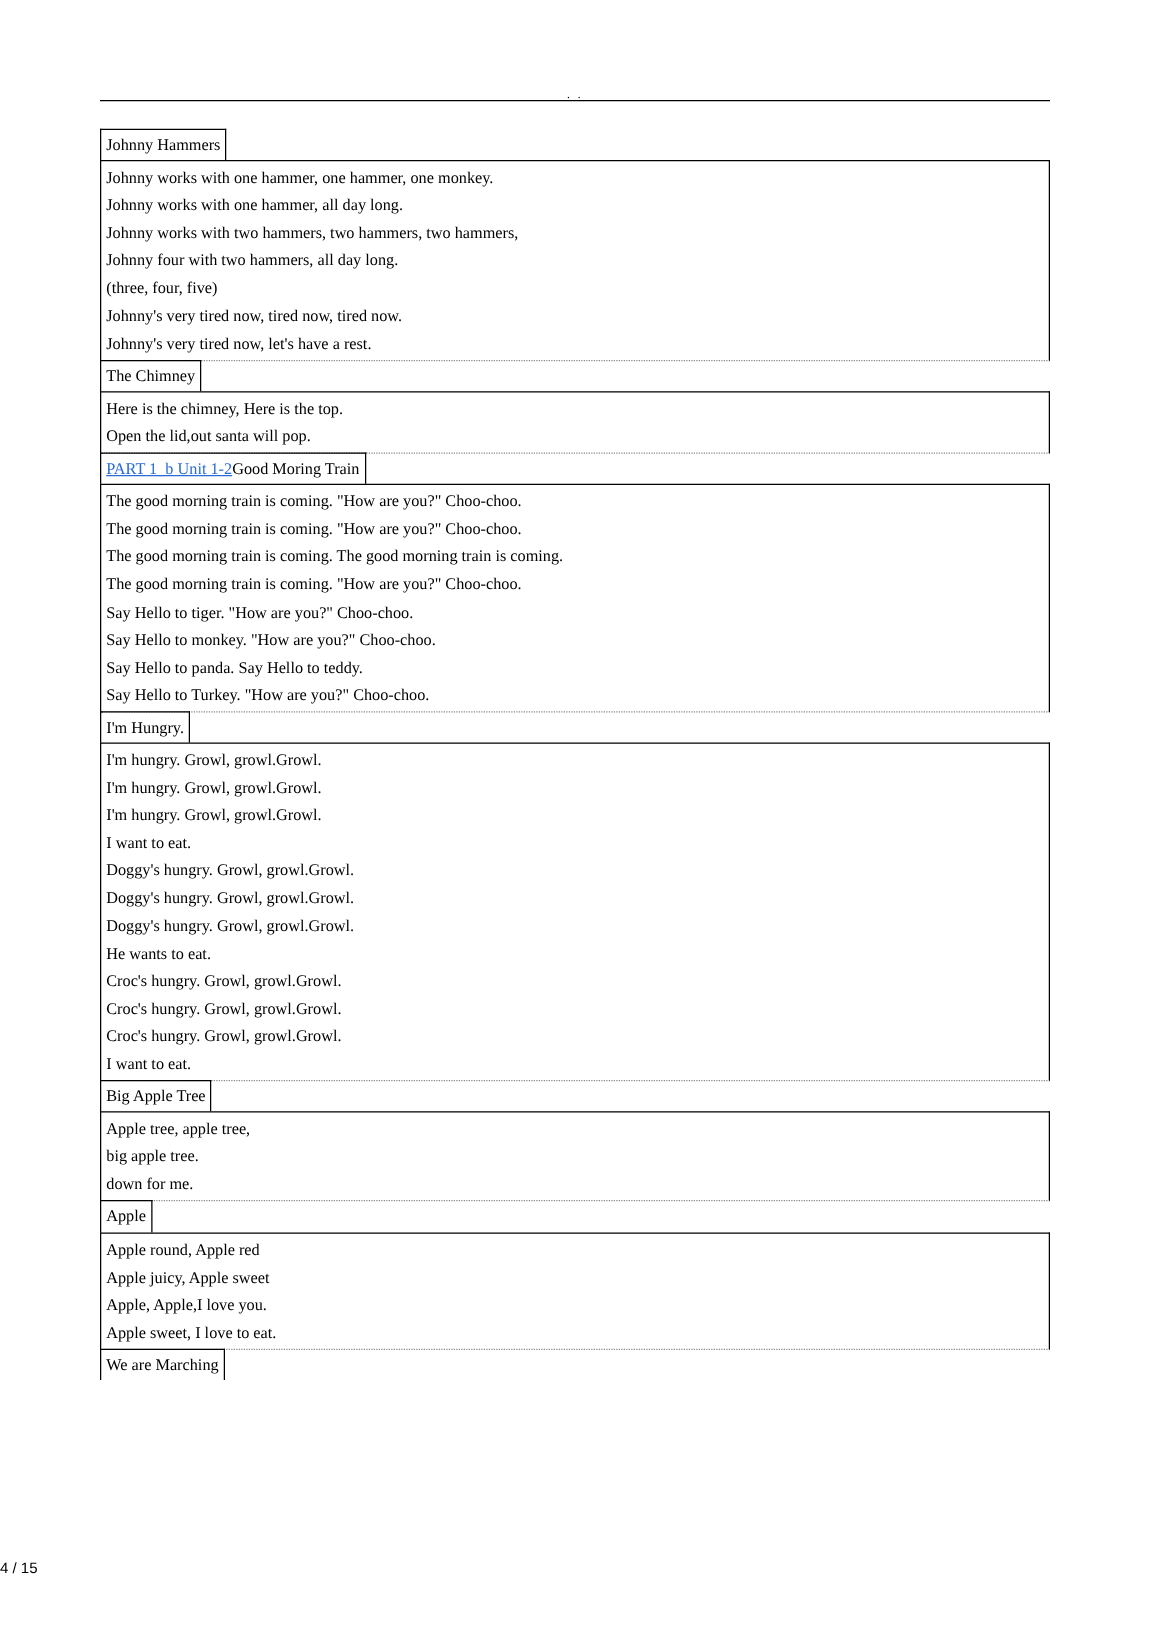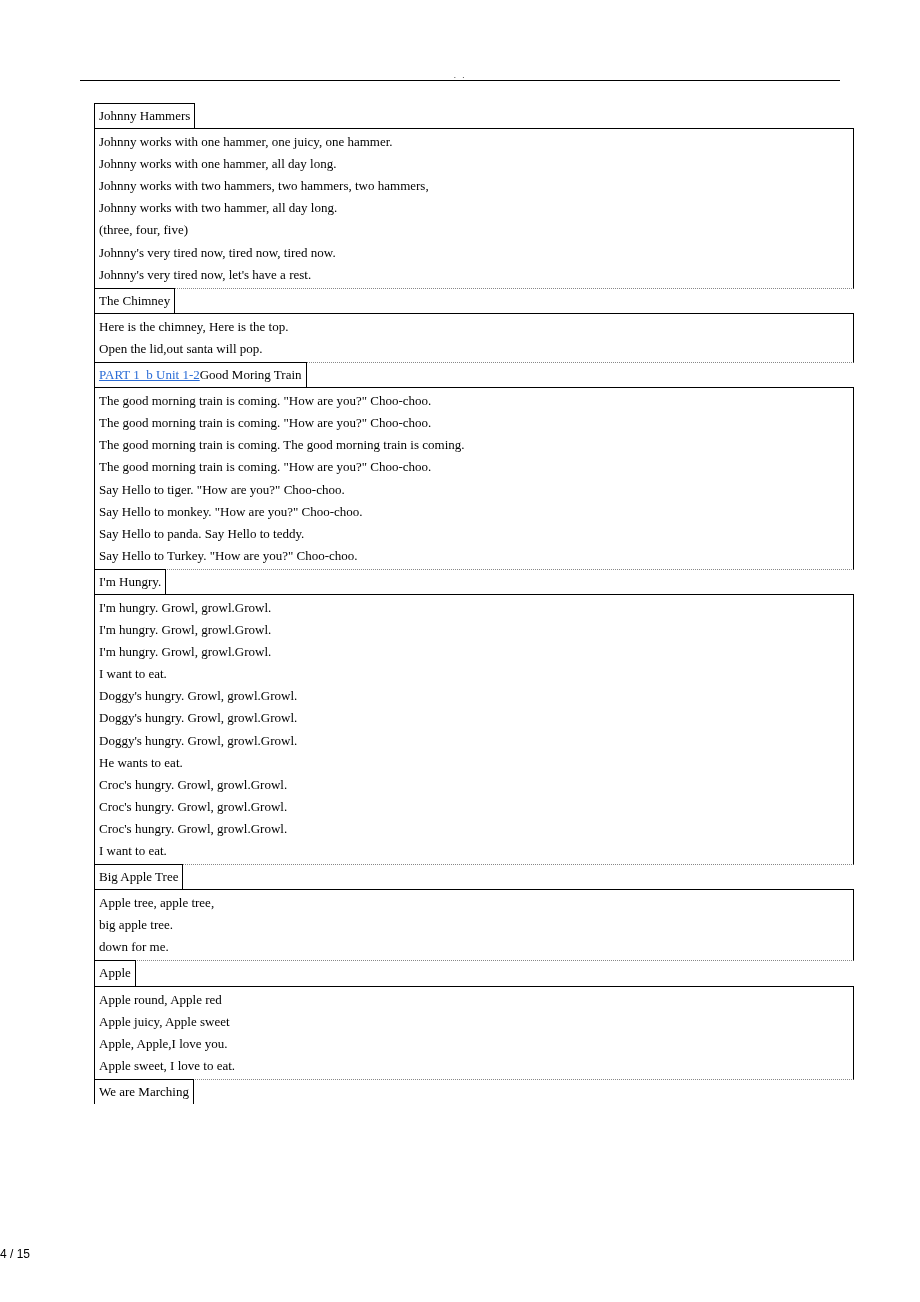--- a/index.html
+++ b/index.html
@@ -32,21 +32,20 @@
   .header-rule .dots {
     position: absolute;
     top: -2px;
     left: 50%;
     transform: translateX(-50%);
     font-size: 9px;
     letter-spacing: 2px;
   }
   .content {
     width: 100%;
-    margin-left: 14px;
   }
   .title-row {
     border: 1px solid #000;
     border-bottom: none;
     padding: 1px 4px;
     display: inline-block;
     box-sizing: border-box;
   }
   .body-block {
     border: 1px solid #000;
@@ -81,24 +80,24 @@
 
   <div class="header-rule">
     <span class="dots">. .</span>
     <div class="line"></div>
   </div>
 
   <div class="content tight">
 
     <div class="title-row">Johnny Hammers</div>
     <div class="body-block">
-      <p>Johnny works with one hammer, one juicy, one hammer.</p>
+      <p>Johnny works with one hammer, one hammer, one monkey.</p>
       <p>Johnny works with one hammer, all day long.</p>
       <p>Johnny works with two hammers, two hammers, two hammers,</p>
-      <p>Johnny works with two hammer, all day long.</p>
+      <p>Johnny four with two hammers, all day long.</p>
       <p>(three, four, five)</p>
       <p>Johnny's very tired now, tired now, tired now.</p>
       <p>Johnny's very tired now, let's have a rest.</p>
     </div>
 
     <div class="title-row">The Chimney</div>
     <div class="body-block">
       <p>Here is the chimney, Here is the top.</p>
       <p>Open the lid,out santa will pop.</p>
     </div>

